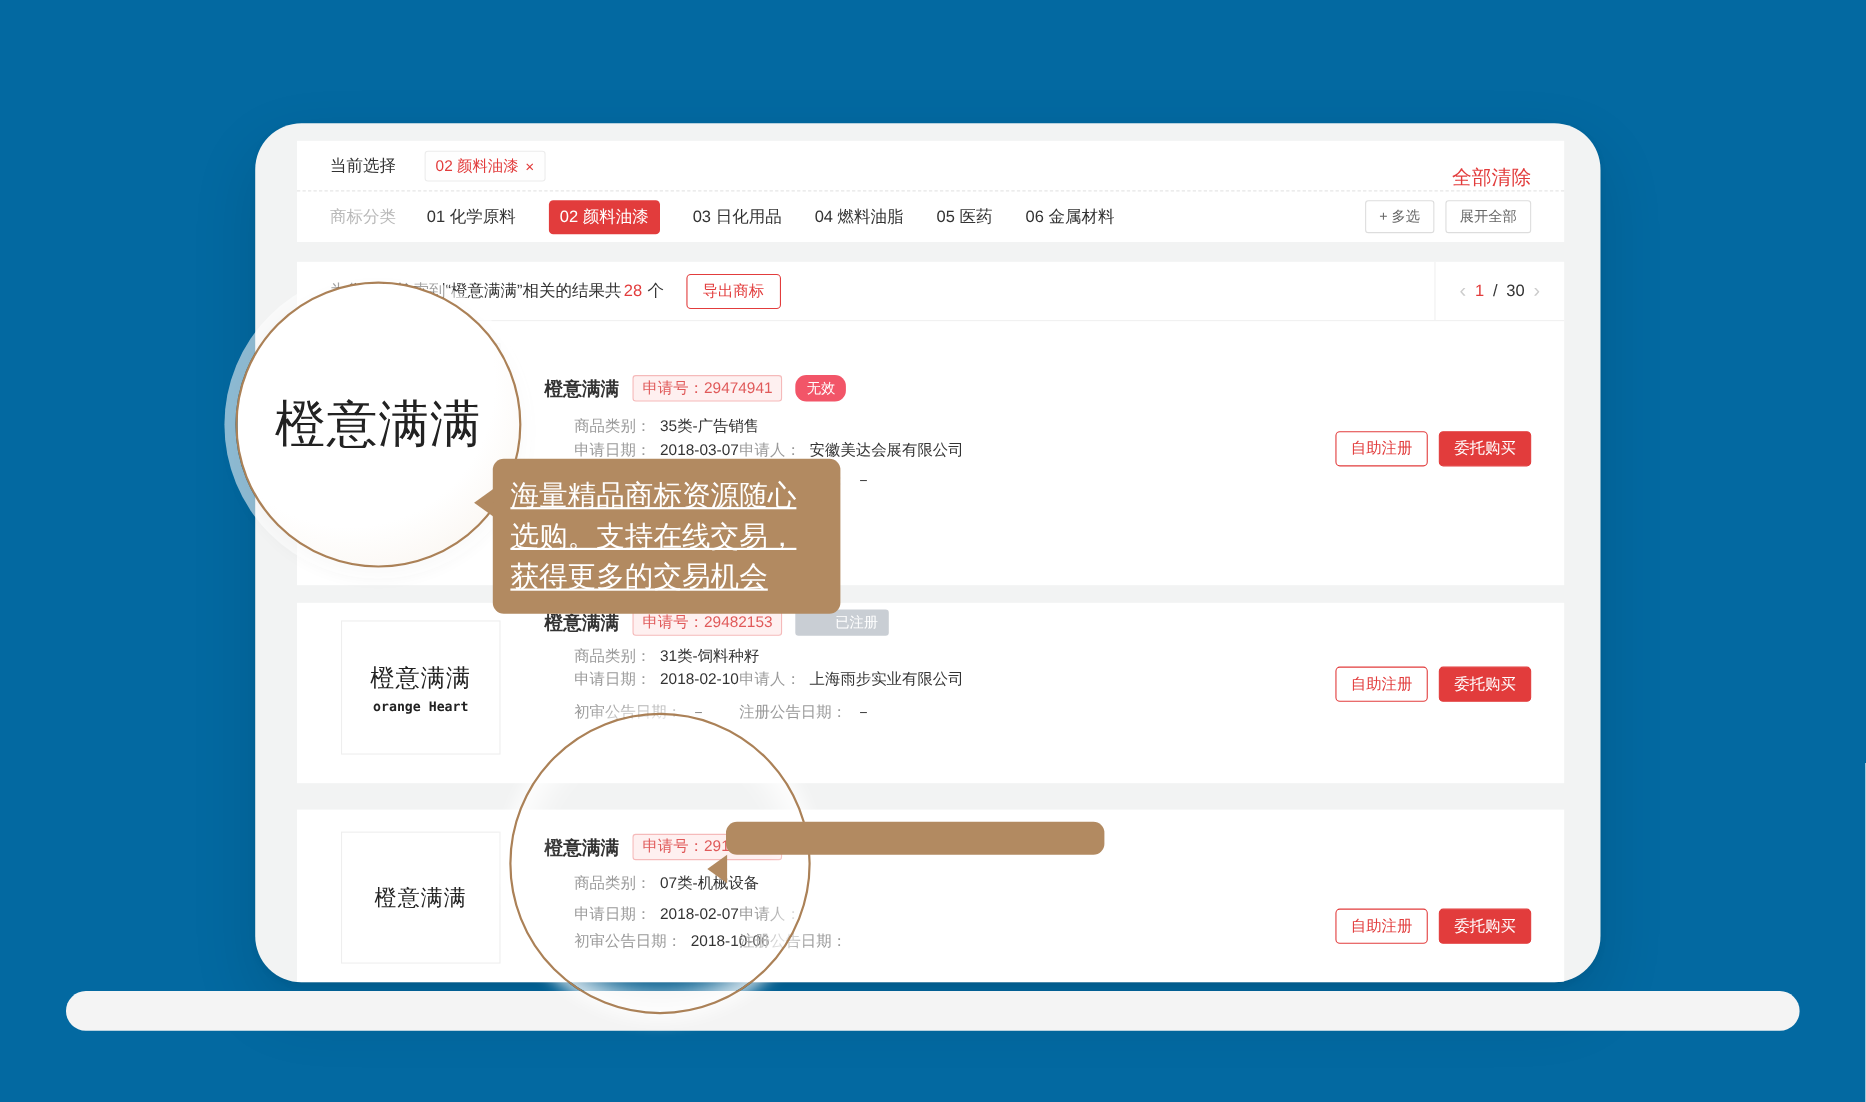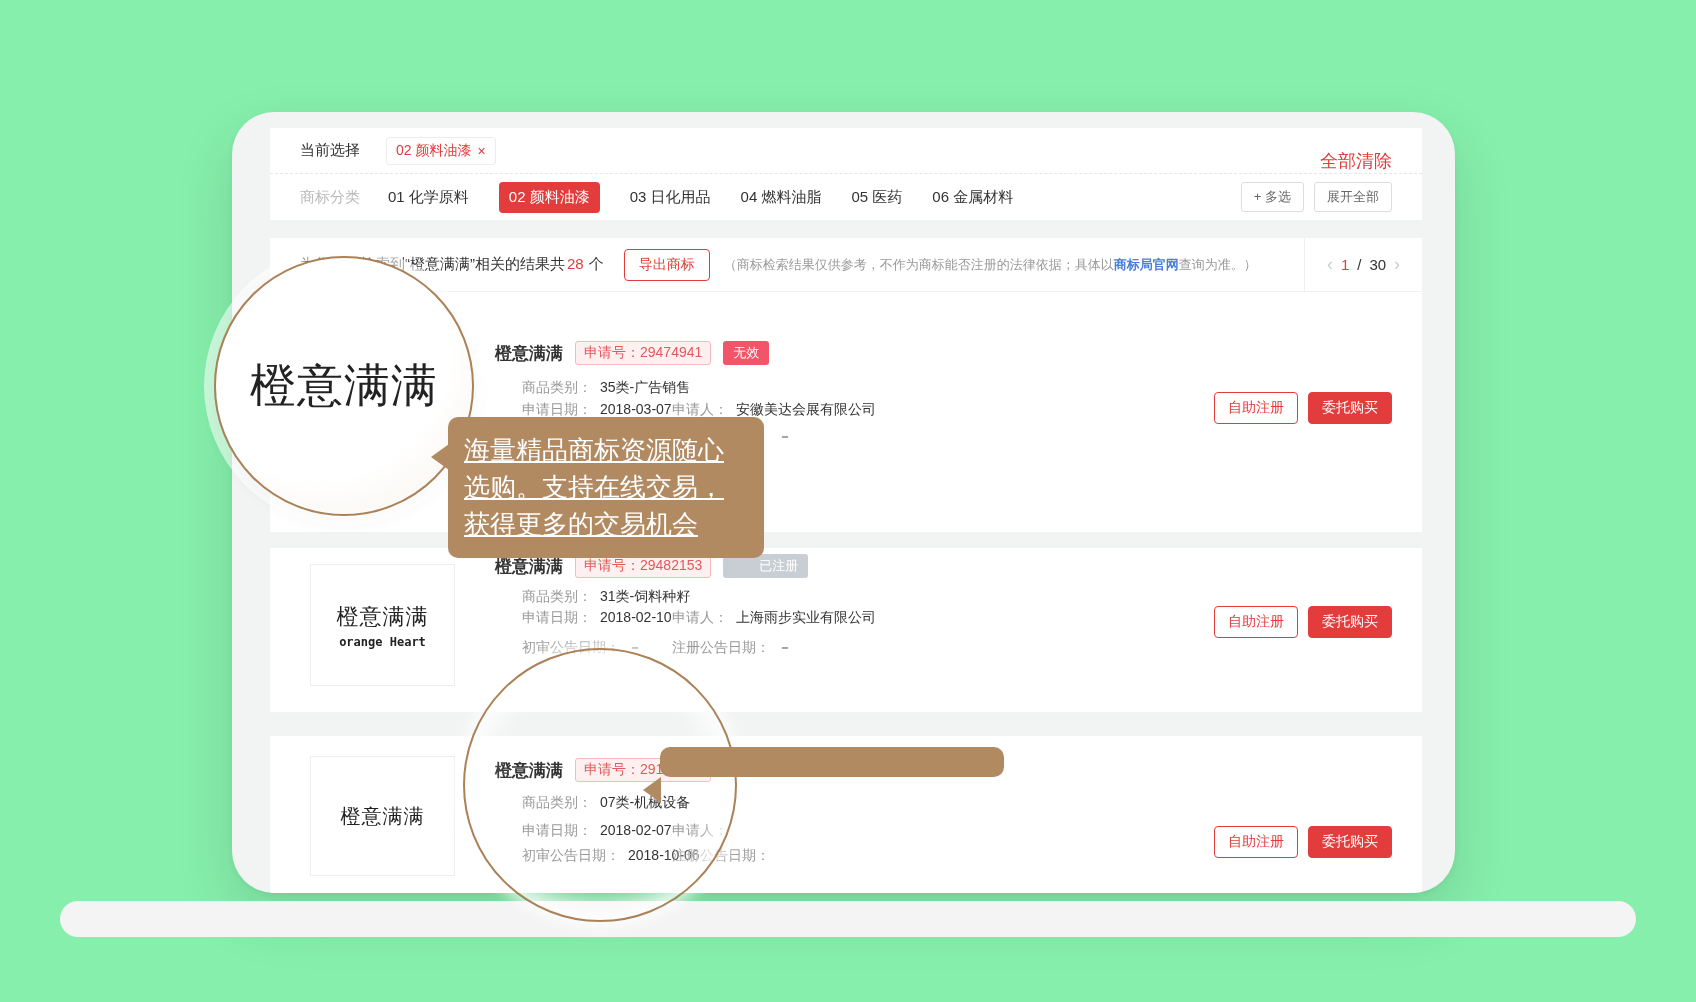--- a/index.html
+++ b/index.html
@@ -1,18 +1,18 @@
 <!DOCTYPE html>
 <html><head>
 <meta charset="utf-8">
 <style>
   * { margin:0; padding:0; box-sizing:border-box; }
   html,body { background:#fff; }
   body { font-family:"Liberation Sans","DejaVu Sans",sans-serif; color:#333; }
-  .stage { position:relative; width:1696px; height:1002px; background:#86efac; overflow:hidden; }
+  .stage { position:relative; width:1696px; height:1002px; background:#0369a1; overflow:hidden; }
 
   
   .window { position:absolute; left:232px; top:112px; width:1223px; height:781px;
             background:#f2f3f3; border-radius:42px; overflow:hidden;
             box-shadow:0 24px 60px rgba(0,0,0,.12), 0 2px 6px rgba(0,0,0,.05); }
   .card { position:absolute; left:38px; width:1152px; background:#fff; }
 
   
   .card-a { top:16px; height:92px; }
   .flt-row { display:flex; align-items:center; height:46px; padding:0 30px; }
@@ -62,21 +62,21 @@
                font-size:12px; color:#222; margin-top:3px; }
   .thumb-sub:empty { display:none; }
 
   .title-line { position:absolute; left:225px; display:flex; align-items:center; gap:12px; height:24px; }
   .r1 .title-line { top:49px; } .r2 .title-line { top:6px; } .r3 .title-line { top:22px; }
   .tm-name { font-size:17px; font-weight:bold; color:#333; white-space:nowrap; }
   .appno-tag { font-size:14px; color:#e05a5a; border:1px solid #f5baba; background:#fef0f0;
                border-radius:3px; padding:2px 8px; white-space:nowrap; }
   .badge { font-size:13px; color:#fff; border-radius:3px; padding:3px 10px; white-space:nowrap; }
   .badge:empty { display:none; }
-  .badge-invalid { background:#f25568; }
+  .badge-invalid { background:#f25568;border-radius:10px; }
   .badge-registered { background:#c9ced4;padding-left:36px; }
 
   .field { position:absolute; font-size:14px; display:flex; gap:8px; white-space:nowrap; height:20px; }
   .f-lbl { color:#999; } .f-val { color:#333; }
   .f-cat,.f-date,.f-first { left:225px;margin-left:27px; }
   .f-app,.f-reg { left:402px; }
   .r1 .f-cat { top:87px; } .r1 .f-date { top:109px; } .r1 .f-app { top:109px; } .r1 .f-first { top:136px; } .r1 .f-reg { top:136px; }
   .r2 .f-cat { top:40px; } .r2 .f-date { top:61px; }  .r2 .f-app { top:61px; }  .r2 .f-first { top:91px; }  .r2 .f-reg { top:91px; }
   .r3 .f-cat { top:58px; } .r3 .f-date { top:86px; }  .r3 .f-app { top:86px; }  .r3 .f-first { top:111px; } .r3 .f-reg { top:111px; }
 
@@ -140,21 +140,20 @@
         <span class="cat-btns">
           <button class="ghost-btn">+ 多选</button>
           <button class="ghost-btn">展开全部</button>
         </span>
       </div>
     </div>
 
     <div class="card header-card">
       <span class="summary"><span>为您智能检索到“橙意满满”相关的结果共</span><span class="red">28</span><span class="suffix">个</span></span>
       <button class="export">导出商标</button>
-      <span class="disclaimer"><span>（商标检索结果仅供参考，不作为商标能否注册的法律依据；具体以</span><span class="link">商标局官网</span><span>查询为准。）</span></span>
       <span class="pager">
         <span class="pg-arrow">‹</span>
         <span class="pg-cur">1</span>
         <span class="pg-sep">/</span>
         <span class="pg-total">30</span>
         <span class="pg-arrow">›</span>
       </span>
     </div>
 
     <div class="card row-card r1">

